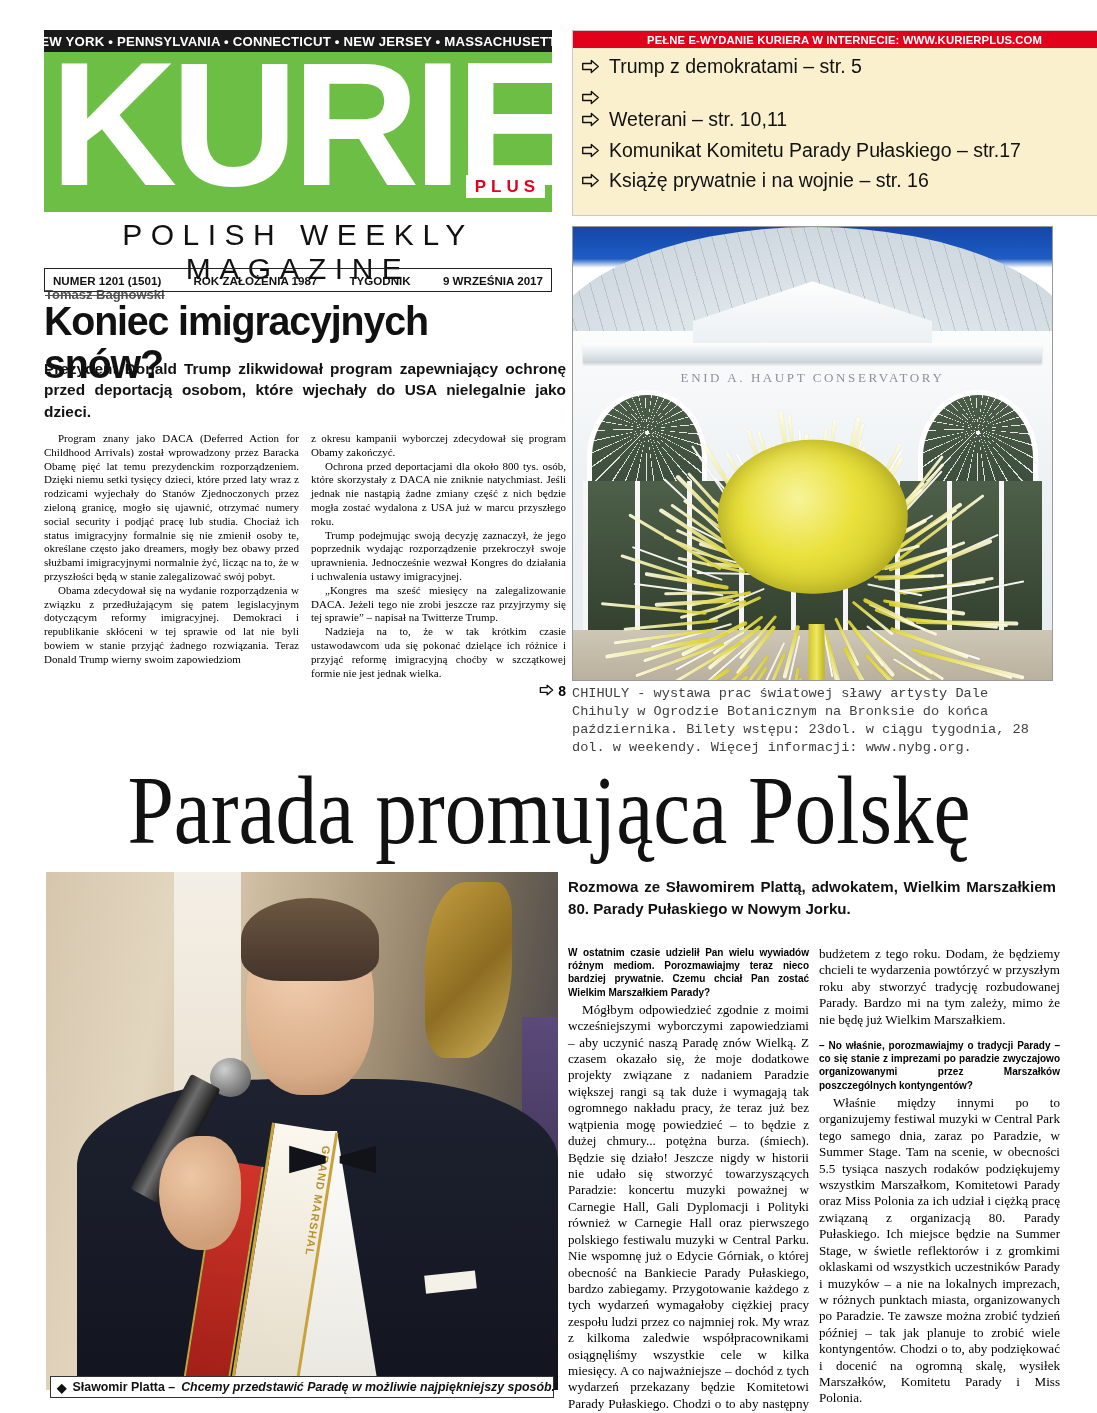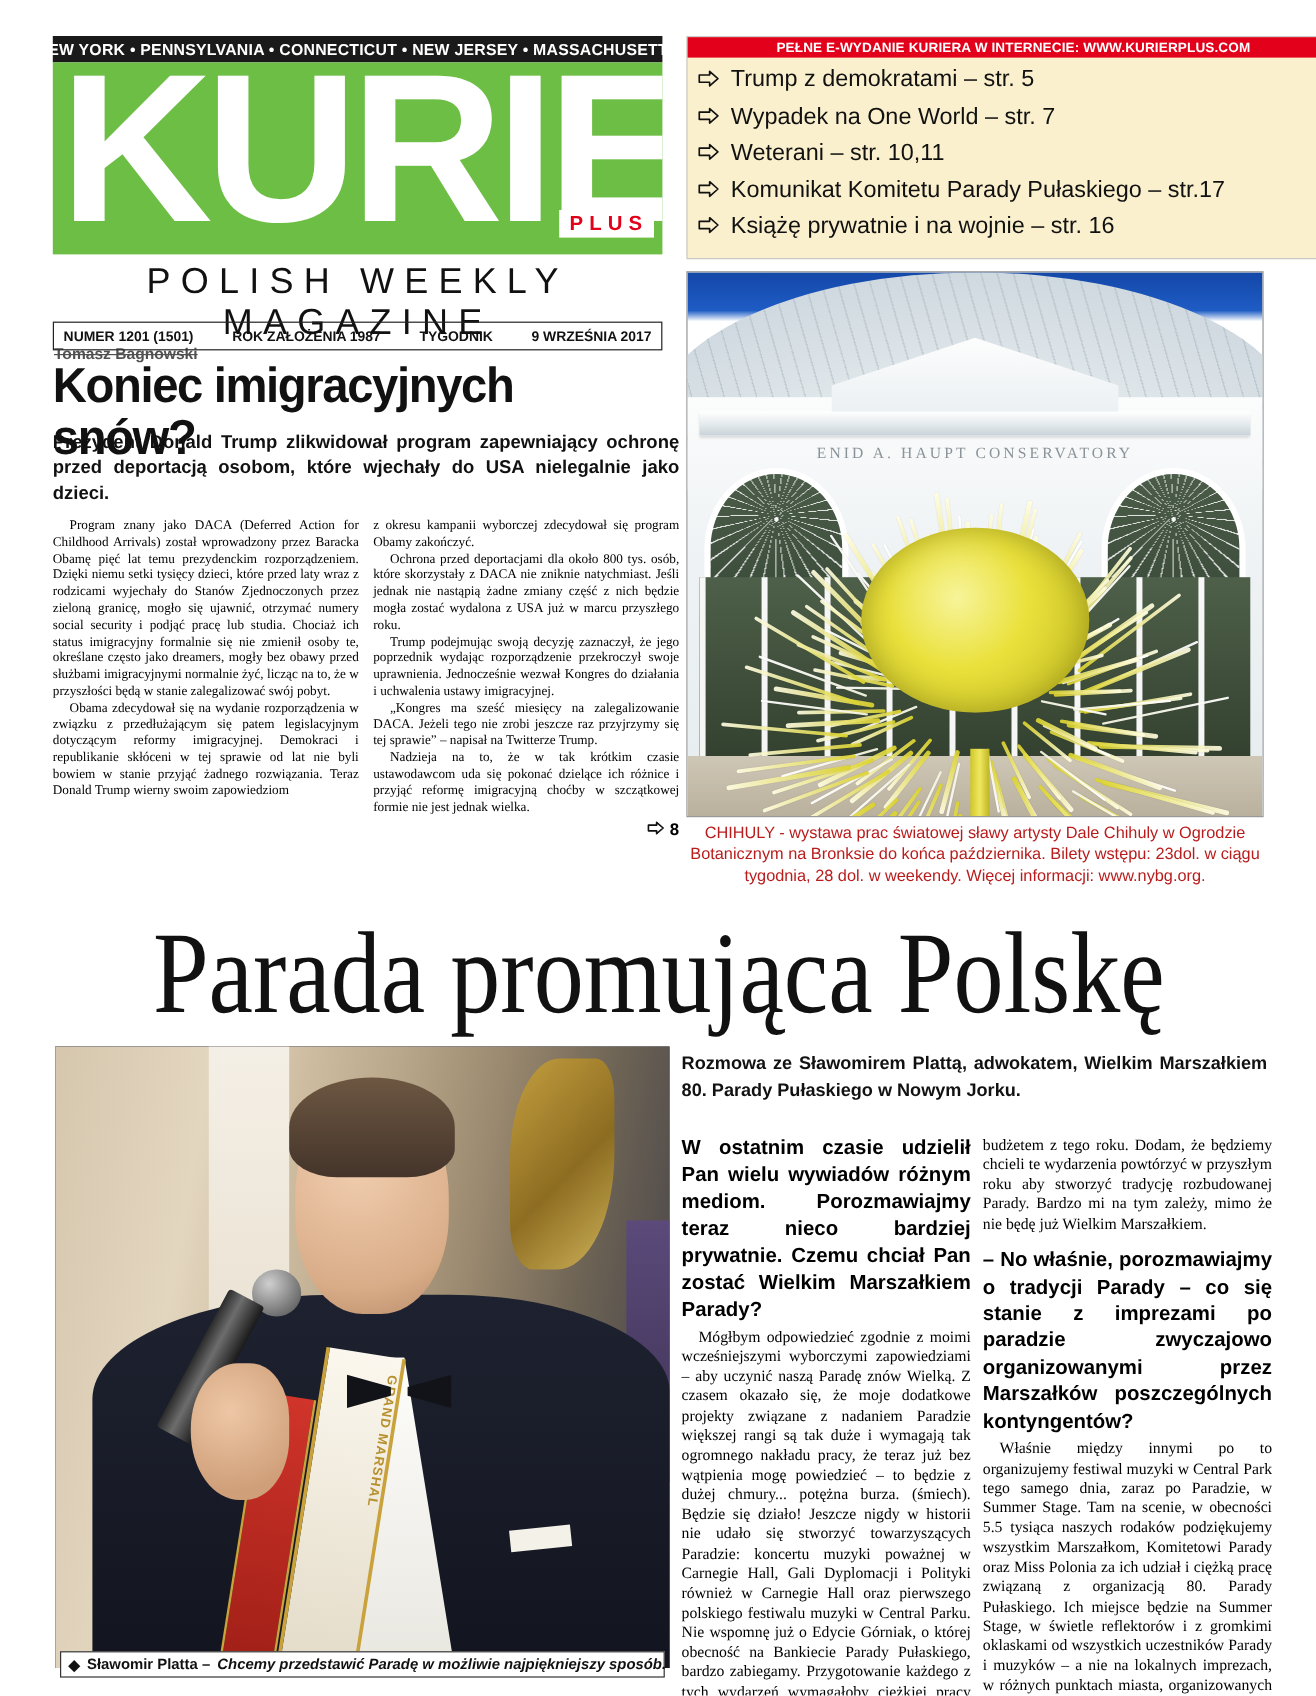--- a/index.html
+++ b/index.html
@@ -192,22 +192,22 @@
     width:55%; height:55%; border-radius:50%;
     background:radial-gradient(circle at 42% 38%, #f7f49a 0%, #eae13c 40%, #cfc82a 75%, #b3ad22 100%);
     box-shadow:inset 0 0 26px rgba(120,115,20,.55);
   }
   .stem{
     position:absolute; left:49%; bottom:-22%; width:4.5%; height:34%;
     background:linear-gradient(90deg,#cfc62c,#efe85f,#bdb522);
   }
   .cap1{
     position:absolute; left:572px; top:685px; width:481px;
-    font-family:Liberation Sans, sans-serif;
-    font-size:13.6px; line-height:1.33; color:#b91c1c;text-align:center;
+    font-family:Liberation Mono, monospace;
+    font-size:13.6px; line-height:1.33; color:#404040;
   }
 
   
   .headline2{
     position:absolute; left:44px; top:762px; width:1010px;
     text-align:center;
     font-family:"Liberation Serif", serif;
     font-size:97px; line-height:1; color:#111;
     transform:scaleX(0.86); transform-origin:center center;
     white-space:nowrap;
@@ -319,21 +319,21 @@
   .iv-col{ width:241px; }
   .iv-col p{
     margin:0;
     font-family:"Liberation Serif", serif;
     font-size:13.1px; line-height:1.255;
     text-align:justify; text-indent:14px;
     hyphens:auto;
   }
   .iv-col p.q{
     font-family:"Liberation Sans", sans-serif;
-    font-weight:bold; font-size:17px; line-height:1.32;
+    font-weight:bold; font-size:10px; line-height:1.32;
     text-indent:0; margin:0 0 3px 0;
   }
   .iv-col p.noind{ text-indent:0; }
   .iv-col .sp{ height:11px; }
 </style>
 </head>
 <body>
 
 <div class="page">
 
@@ -363,21 +363,20 @@
             </svg>
         </span>
         <span>Trump z demokratami – str. 5</span>
       </div>
       <div class="toc-item">
         <span class="arrow">
           <svg viewBox="0 0 22 17" width="19" height="15">
               <path d="M2 5 h10 V1.5 L20 8.5 L12 15.5 V12 H2 Z" fill="none" stroke="#111" stroke-width="1.6" stroke-linejoin="round"></path>
             </svg>
         </span>
-        <span>Wypadek na One World –  str. 7</span>
       </div>
       <div class="toc-item">
         <span class="arrow">
           <svg viewBox="0 0 22 17" width="19" height="15">
               <path d="M2 5 h10 V1.5 L20 8.5 L12 15.5 V12 H2 Z" fill="none" stroke="#111" stroke-width="1.6" stroke-linejoin="round"></path>
             </svg>
         </span>
         <span>Weterani – str. 10,11</span>
       </div>
       <div class="toc-item">

